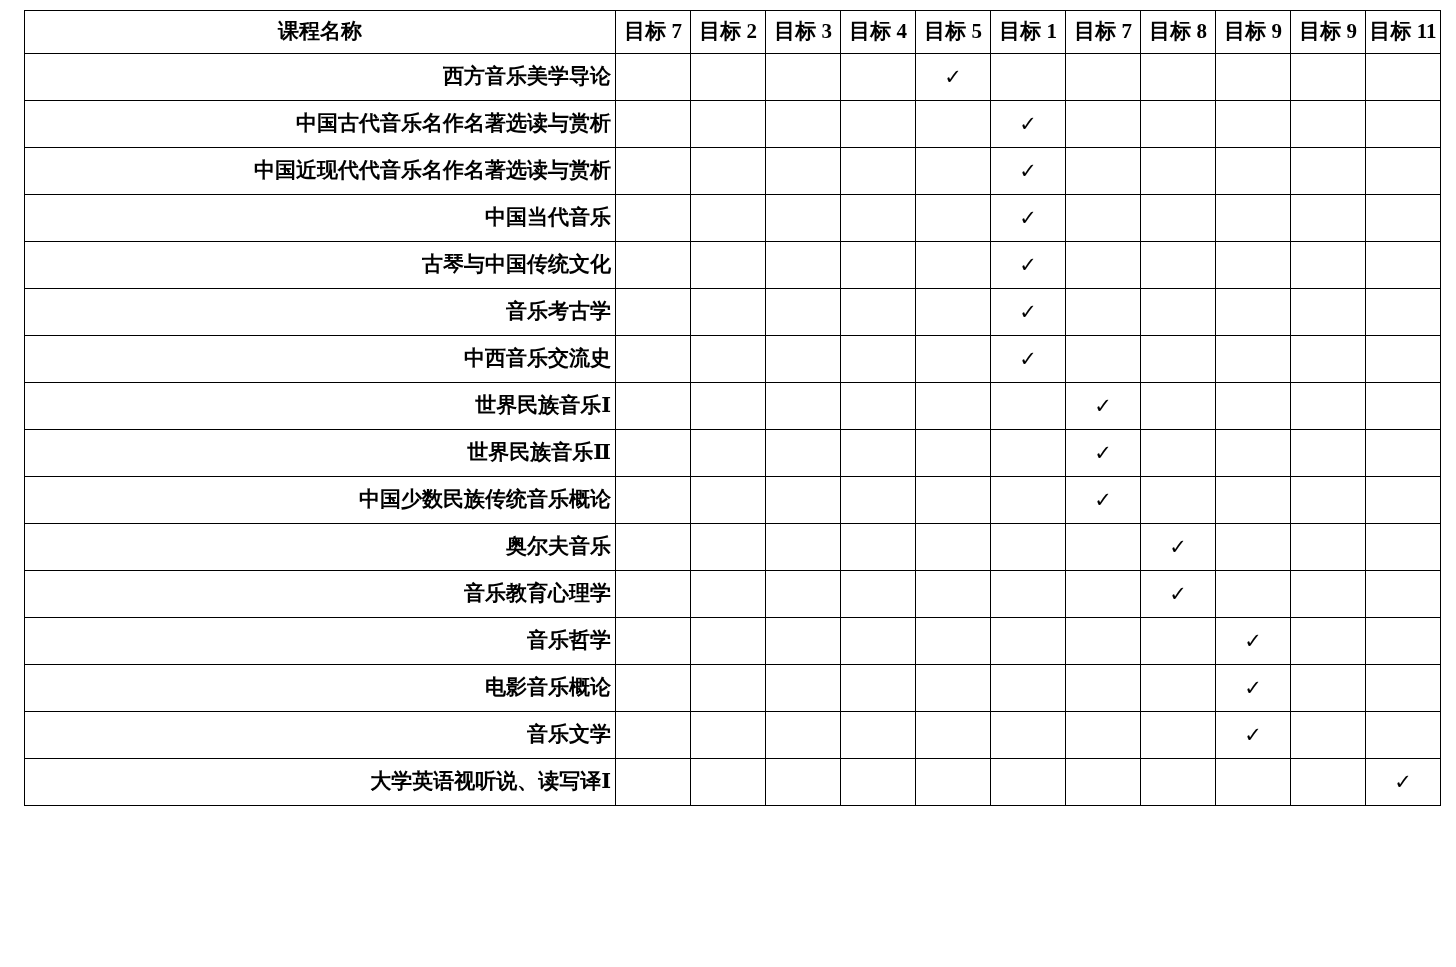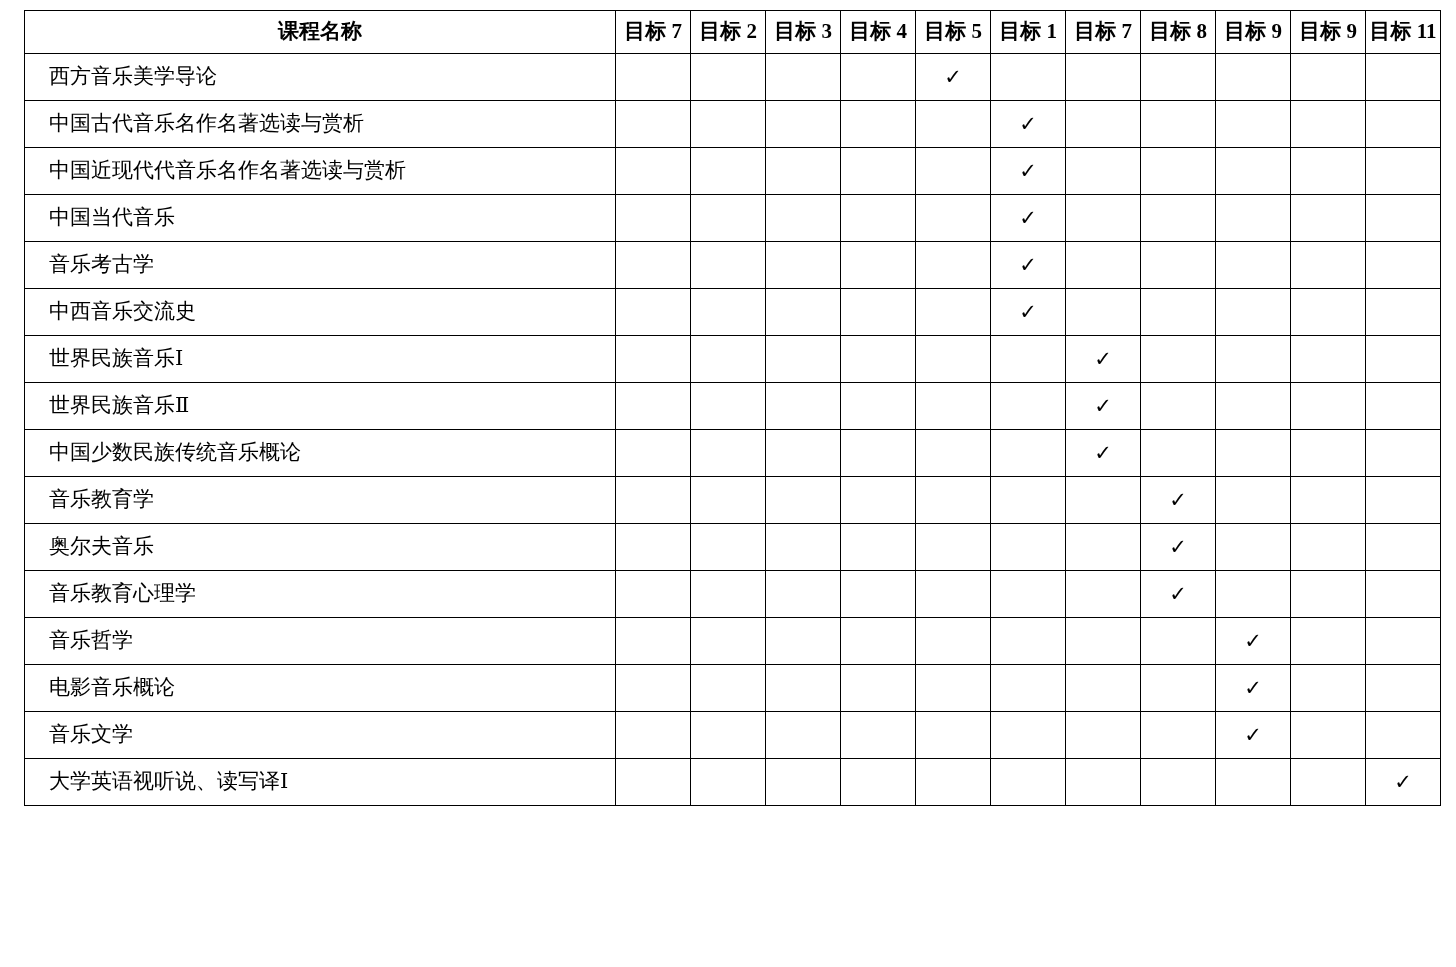--- a/index.html
+++ b/index.html
@@ -46,23 +46,23 @@
     width: 590px;
   }
   table.matrix thead th.goal-head {
     width: 74px;
   }
   table.matrix tbody td {
     height: 46px;
   }
   table.matrix tbody td.course-name {
     font-size: 21px;
-    font-weight: normal;
-    text-align: left;
-    padding: 0 24px;
+    font-weight: bold;
+    text-align: right;
+    padding: 0 4px;
     white-space: nowrap;
   }
   table.matrix tbody td.mark {
     font-size: 22px;
   }
   .check {
     display: inline-block;
     font-family: "DejaVu Sans", sans-serif;
     font-size: 21px;
     line-height: 1;
@@ -140,20 +140,34 @@
           <td class="mark"></td>
           <td class="mark"></td>
           <td class="mark"><span class="check">✓</span></td>
           <td class="mark"></td>
           <td class="mark"></td>
           <td class="mark"></td>
           <td class="mark"></td>
           <td class="mark"></td>
         </tr>
         <tr>
+          <td class="course-name">古琴与中国传统文化</td>
+          <td class="mark"></td>
+          <td class="mark"></td>
+          <td class="mark"></td>
+          <td class="mark"></td>
+          <td class="mark"></td>
+          <td class="mark"><span class="check">✓</span></td>
+          <td class="mark"></td>
+          <td class="mark"></td>
+          <td class="mark"></td>
+          <td class="mark"></td>
+          <td class="mark"></td>
+        </tr>
+        <tr>
           <td class="course-name">音乐考古学</td>
           <td class="mark"></td>
           <td class="mark"></td>
           <td class="mark"></td>
           <td class="mark"></td>
           <td class="mark"></td>
           <td class="mark"><span class="check">✓</span></td>
           <td class="mark"></td>
           <td class="mark"></td>
           <td class="mark"></td>
@@ -205,34 +219,20 @@
         <tr>
           <td class="course-name">中国少数民族传统音乐概论</td>
           <td class="mark"></td>
           <td class="mark"></td>
           <td class="mark"></td>
           <td class="mark"></td>
           <td class="mark"></td>
           <td class="mark"></td>
           <td class="mark"><span class="check">✓</span></td>
           <td class="mark"></td>
-          <td class="mark"></td>
-          <td class="mark"></td>
-          <td class="mark"></td>
-        </tr>
-        <tr>
-          <td class="course-name">音乐教育学</td>
-          <td class="mark"></td>
-          <td class="mark"></td>
-          <td class="mark"></td>
-          <td class="mark"></td>
-          <td class="mark"></td>
-          <td class="mark"></td>
-          <td class="mark"></td>
-          <td class="mark"><span class="check">✓</span></td>
           <td class="mark"></td>
           <td class="mark"></td>
           <td class="mark"></td>
         </tr>
         <tr>
           <td class="course-name">奥尔夫音乐</td>
           <td class="mark"></td>
           <td class="mark"></td>
           <td class="mark"></td>
           <td class="mark"></td>

